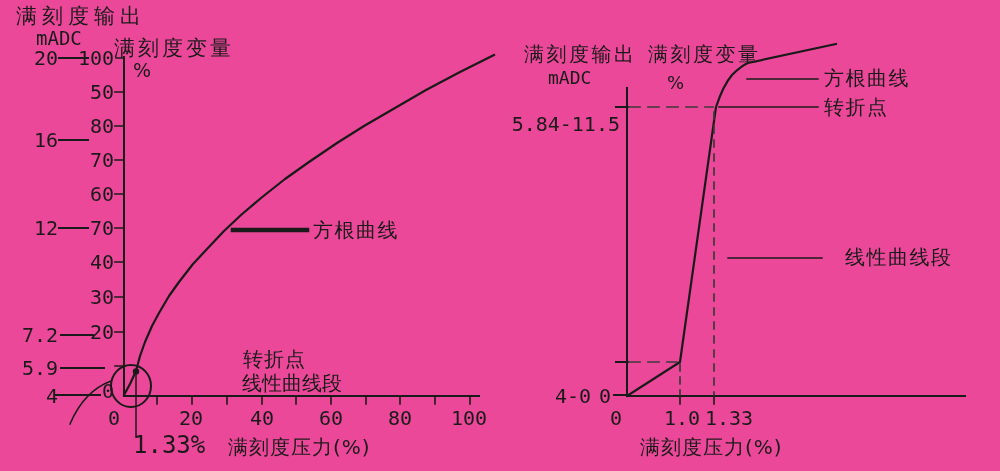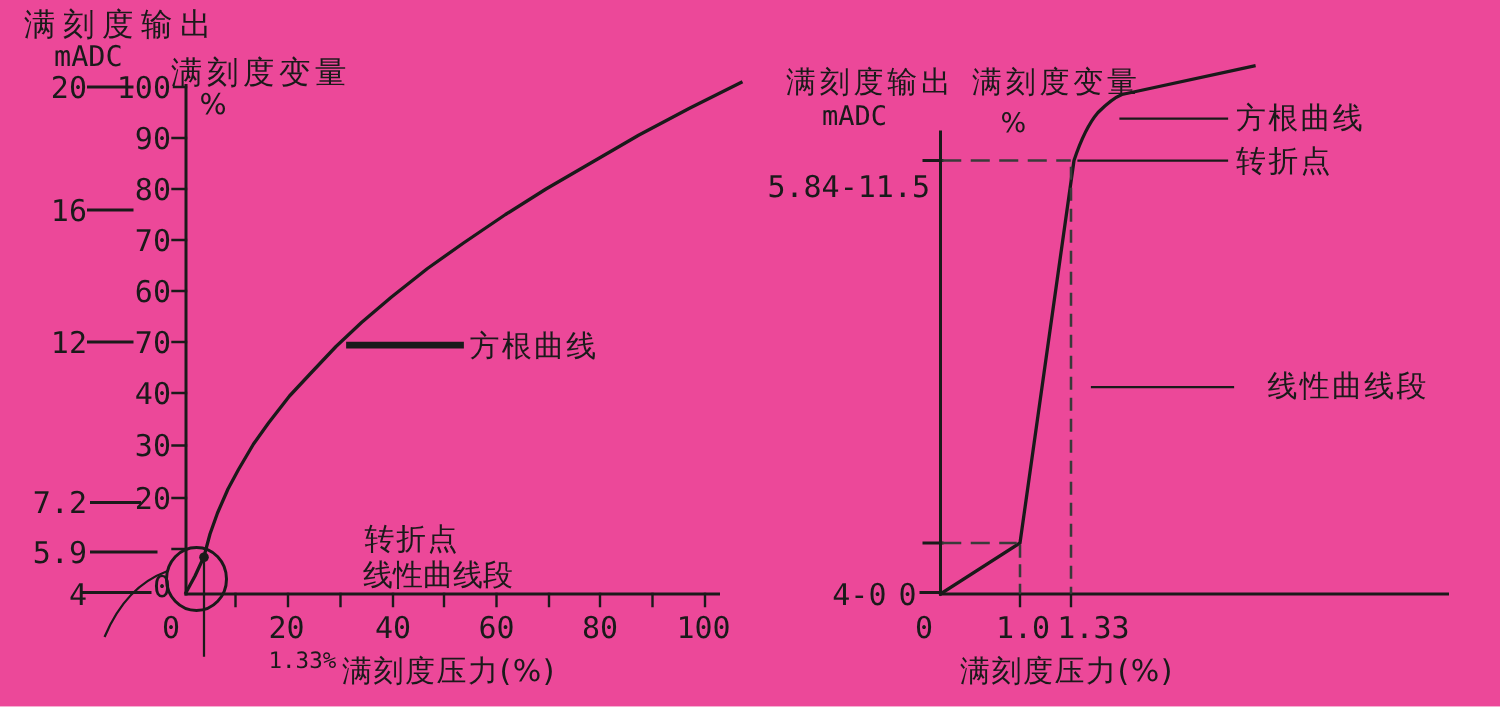--- a/index.html
+++ b/index.html
@@ -69,42 +69,42 @@
   <span class="lbl" style="left:133px;top:61px;font-size:19px;">%</span>
 
   <span class="lbl num r" style="left:8px;width:50px;top:48px;font-size:20px;">20</span>
   <span class="lbl num r" style="left:8px;width:50px;top:130px;font-size:20px;">16</span>
   <span class="lbl num r" style="left:8px;width:50px;top:218px;font-size:20px;">12</span>
   <span class="lbl num r" style="left:8px;width:50px;top:325px;font-size:20px;">7.2</span>
   <span class="lbl num r" style="left:8px;width:50px;top:358px;font-size:20px;">5.9</span>
   <span class="lbl num r" style="left:8px;width:50px;top:386px;font-size:20px;">4</span>
 
   <span class="lbl num r" style="left:64px;width:50px;top:48px;font-size:20px;">100</span>
-  <span class="lbl num r" style="left:64px;width:50px;top:82px;font-size:20px;">90</span>
+  <span class="lbl num r" style="left:64px;width:50px;top:82px;font-size:20px;">50</span>
   <span class="lbl num r" style="left:64px;width:50px;top:116px;font-size:20px;">80</span>
   <span class="lbl num r" style="left:64px;width:50px;top:150px;font-size:20px;">70</span>
   <span class="lbl num r" style="left:64px;width:50px;top:184px;font-size:20px;">60</span>
   <span class="lbl num r" style="left:64px;width:50px;top:218px;font-size:20px;">70</span>
   <span class="lbl num r" style="left:64px;width:50px;top:252px;font-size:20px;">40</span>
   <span class="lbl num r" style="left:64px;width:50px;top:287px;font-size:20px;">30</span>
   <span class="lbl num r" style="left:64px;width:50px;top:322px;font-size:20px;">20</span>
   <span class="lbl num r" style="left:64px;width:50px;top:381px;font-size:20px;">0</span>
 
   <span class="lbl num c" style="left:114px;top:408px;font-size:20px;">0</span>
   <span class="lbl num c" style="left:191px;top:408px;font-size:20px;">20</span>
   <span class="lbl num c" style="left:262px;top:408px;font-size:20px;">40</span>
   <span class="lbl num c" style="left:331px;top:408px;font-size:20px;">60</span>
   <span class="lbl num c" style="left:400px;top:408px;font-size:20px;">80</span>
   <span class="lbl num c" style="left:469px;top:408px;font-size:20px;">100</span>
 
   <span class="lbl" style="left:228px;top:437px;font-size:20px;letter-spacing:1px;">满刻度压力(%)</span>
   <span class="lbl" style="left:313px;top:220px;font-size:20px;letter-spacing:1.5px;">方根曲线</span>
   <span class="lbl" style="left:243px;top:349px;font-size:20px;letter-spacing:1px;">转折点</span>
   <span class="lbl" style="left:242px;top:373px;font-size:20px;">线性曲线段</span>
-  <span class="lbl num" style="left:133px;top:433px;font-size:15px;margin-left:46px;">1.33%</span>
+  <span class="lbl num" style="left:133px;top:433px;font-size:24px;">1.33%</span>
 
   <span class="lbl" style="left:524px;top:44px;font-size:20px;letter-spacing:2.5px;">满刻度输出</span>
   <span class="lbl num" style="left:548px;top:69px;font-size:18px;">mADC</span>
   <span class="lbl" style="left:648px;top:44px;font-size:20px;letter-spacing:2.5px;">满刻度变量</span>
   <span class="lbl" style="left:667px;top:74px;font-size:18px;">%</span>
 
   <span class="lbl num r" style="left:505px;width:115px;top:114px;font-size:20px;">5.84-11.5</span>
   <span class="lbl num r" style="left:505px;width:86px;top:386px;font-size:20px;">4-0</span>
   <span class="lbl num" style="left:599px;top:386px;font-size:20px;">0</span>
 

